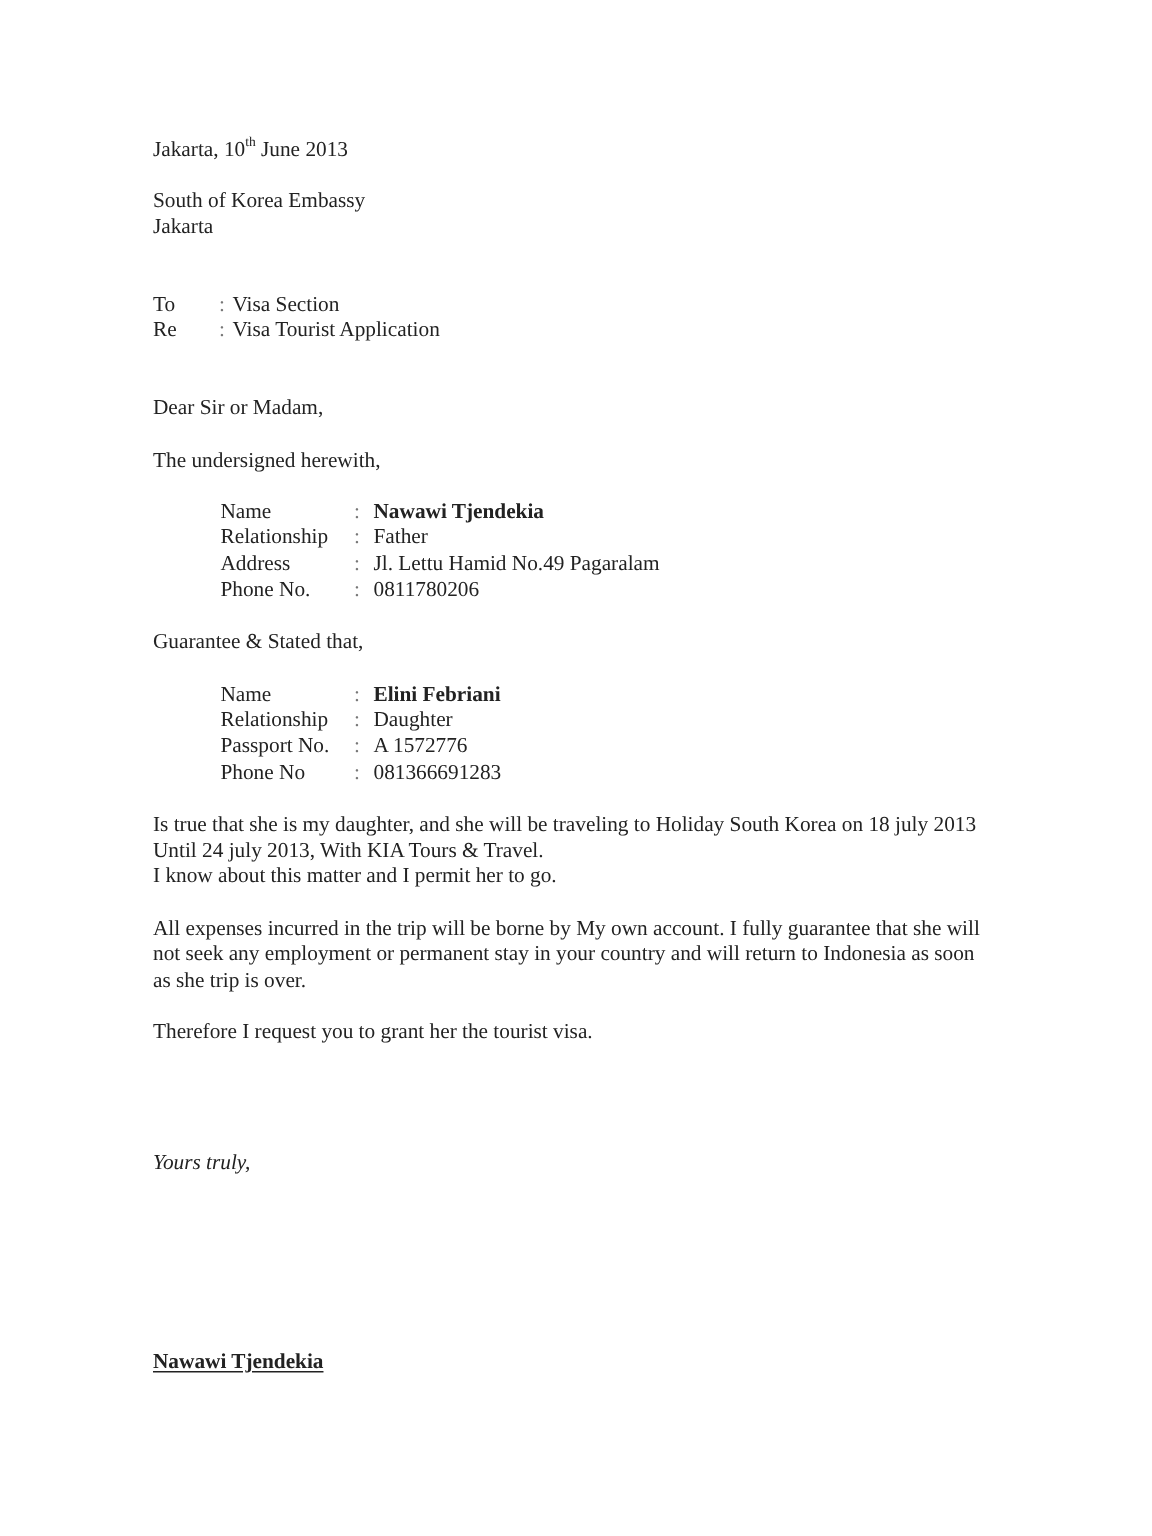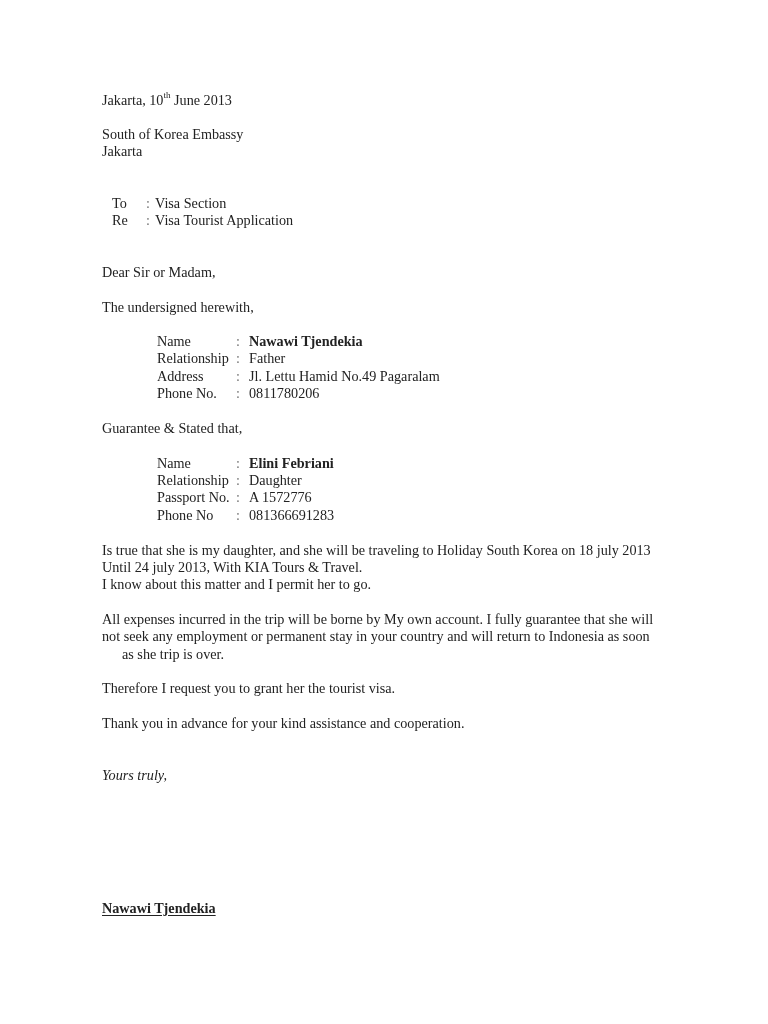--- a/index.html
+++ b/index.html
@@ -34,21 +34,20 @@
       position: relative;
       top: -1px;
     }
     .kv-row {
       position: absolute;
       white-space: nowrap;
     }
     .kv-row .lbl {
       position: absolute;
       left: 0;
-      margin-left: 10px;
     }
     .kv-row .colon {
       position: absolute;
       color: #777;
     }
     .kv-row .val {
       position: absolute;
     }
     .to-block .kv-row { left: 102px; }
     .to-block .colon { left: 44px; }
@@ -142,23 +141,22 @@
       <span class="val">081366691283</span>
     </div>
   </div>
 
   <div class="line" style="top:542px;">Is true that she is my daughter, and she will be traveling to Holiday South Korea on 18 july 2013</div>
   <div class="line" style="top:559px;">Until 24 july 2013, With KIA Tours &amp; Travel.</div>
   <div class="line" style="top:576px;">I know about this matter and I permit her to go.</div>
 
   <div class="line" style="top:611px;">All expenses incurred in the trip will be borne by My own account. I fully guarantee that she will</div>
   <div class="line" style="top:628px;">not seek any employment or permanent stay in your country and will return to Indonesia as soon</div>
-  <div class="line" style="top:646px;margin-left:20px;">as she trip is over.</div>
+  <div class="line" style="top:646px;">as she trip is over.</div>
 
   <div class="line" style="top:680px;text-align:center;">Therefore I request you to grant her the tourist visa.</div>
 
-  <div class="line" style="top:715px;">Thank you in advance for your kind assistance and cooperation.</div>
 
   <div class="line" style="top:767px;font-style:italic;">Yours truly,</div>
 
   <div class="signature" style="top:900px;">Nawawi Tjendekia</div>
 
 </div>
 
 </body></html>

